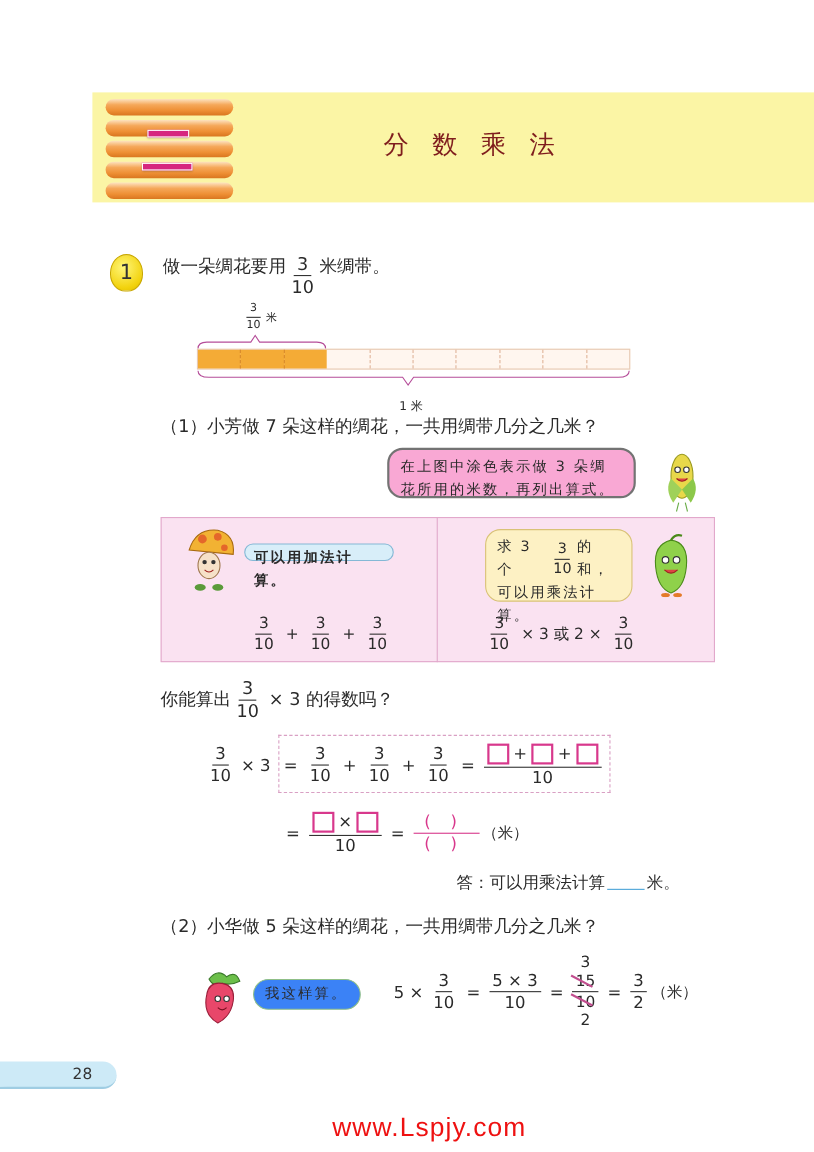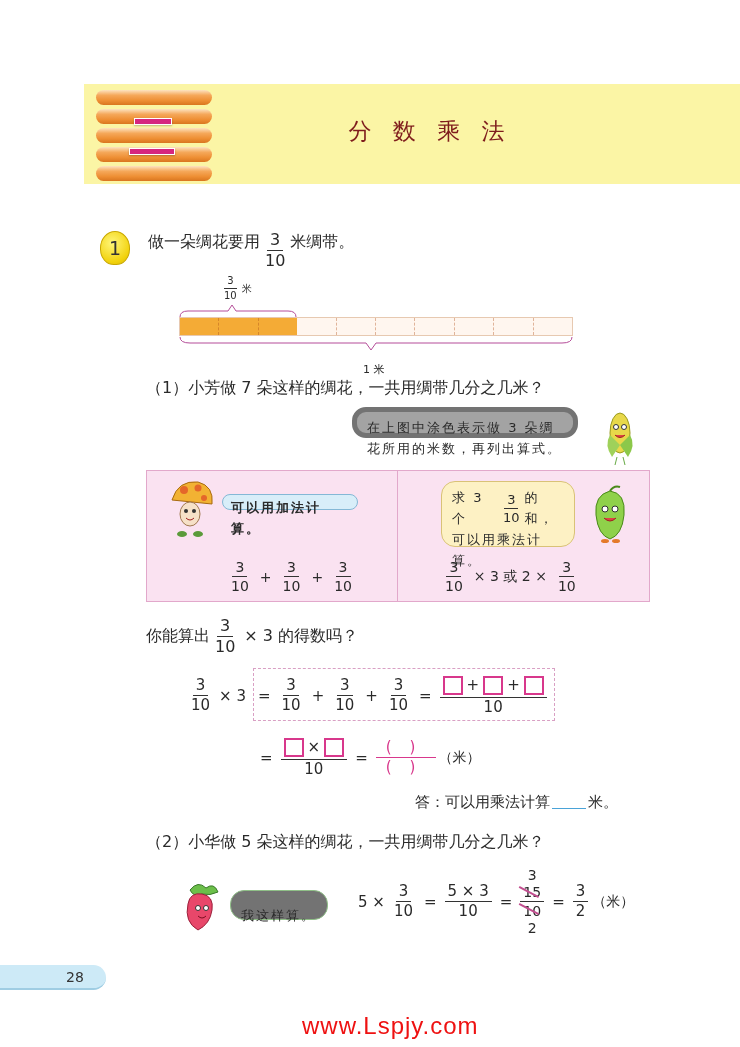--- a/index.html
+++ b/index.html
@@ -35,24 +35,24 @@
   .strip { left: 179px; top: 317px; width: 394px; height: 19px; border: 1px solid #e7c9b1;
            background: #fff6ef; display: flex; }
   .cell { flex: 1; border-right: 1px dashed #e0b49a; height: 100%; }
   .cell:last-child { border-right: none; }
   .cell.filled { background: #f4ab36; border-right-color: #d6862a; }
   .one-meter { left: 363px; top: 350px; font-size: 11px; margin-top: 12px; }
 
   .q1 { left: 146px; top: 378px; font-size: 16px; }
 
   .bubble { border-radius: 14px; font-size: 13px; line-height: 21px; letter-spacing: 2px; padding: 5px 10px; }
-  .b-purple { left: 352px; top: 407px; width: 226px; height: 31px; background: #a3a3a3; border: 5px solid #737373; }
+  .b-purple { left: 352px; top: 407px; width: 226px; height: 46px; background: #f9a8d4; border: 2px solid #737373; }
   .b-blue { left: 222px; top: 494px; width: 136px; height: 16px; background: #d8eef9; border: 1px solid #84b8d6; padding: 2px 8px; font-weight: bold; }
   .b-yellow { left: 441px; top: 481px; width: 134px; height: 66px; background: #fdf1c4; border: 1px solid #d9c277; }
-  .b-green { left: 230px; top: 890px; width: 98px; height: 28px; background: #737373; border: 1px solid #8fbf87; padding: 14px 10px; }
+  .b-green { left: 230px; top: 890px; width: 98px; height: 28px; background: #3b82f6; border: 1px solid #8fbf87; padding: 2px 10px; }
 
   .corn { left: 602px; top: 405px; width: 36px; height: 62px; }
   .mushroom { left: 168px; top: 478px; width: 48px; height: 62px; }
   .pepper { left: 588px; top: 485px; width: 44px; height: 58px; }
   .radish { left: 180px; top: 880px; width: 44px; height: 52px; }
 
   
   .panel { left: 146px; top: 470px; width: 504px; height: 132px; background: #fae2f1; border: 1px solid #e2a8cb; }
   .panel-divider { left: 397px; top: 470px; width: 1px; height: 132px; background: #e2a8cb; }
   .expr { font-size: 14px; display: flex; align-items: center; }

